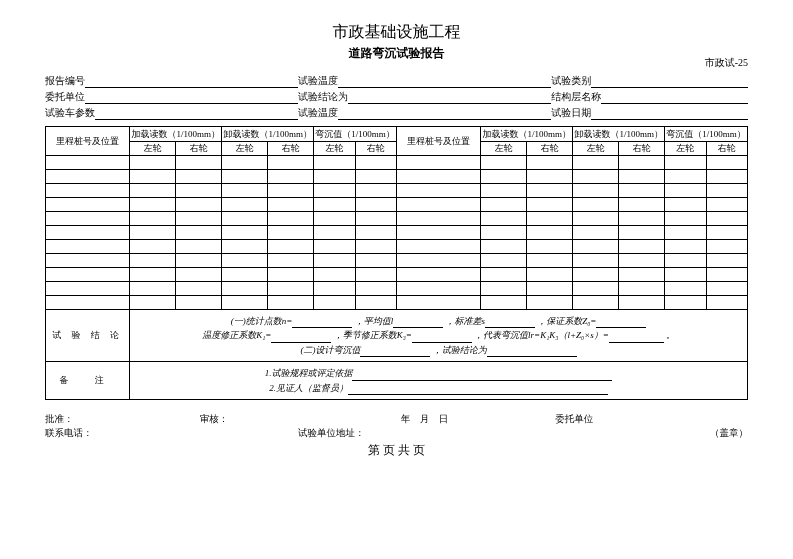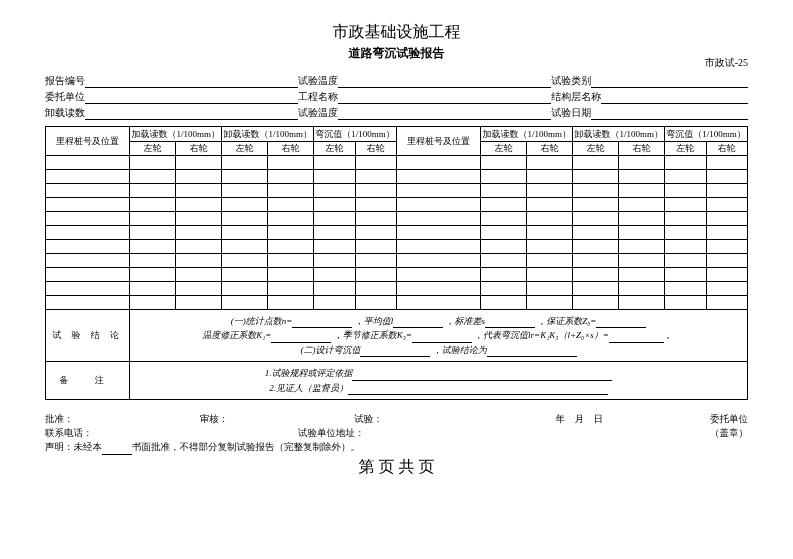--- a/index.html
+++ b/index.html
@@ -99,21 +99,21 @@
   .footer-row1 {
     display: flex;
     width: 100%;
   }
   .footer-row2 {
     display: flex;
     width: 100%;
   }
   .pager {
     text-align: center;
-    font-size: 16px;
+    font-size: 12px;
     margin-top: 2px;
   }
 </style>
 </head>
 <body>
 
 <div class="page">
 
   <div class="subtitle">市政基础设施工程</div>
   <div class="title">道路弯沉试验报告</div>
@@ -132,31 +132,31 @@
         <span>试验类别</span>
         <span class="uline"></span>
       </div>
   </div>
   <div class="meta-row">
     <div class="meta-cell" style="width:36%">
         <span>委托单位</span>
         <span class="uline"></span>
       </div>
     <div class="meta-cell" style="width:36%">
-        <span>工程名称</span>
+        <span>试验结论为</span>
         <span class="uline"></span>
       </div>
     <div class="meta-cell" style="width:28%">
         <span>结构层名称</span>
         <span class="uline"></span>
       </div>
   </div>
   <div class="meta-row">
     <div class="meta-cell" style="width:36%">
-        <span>卸载读数</span>
+        <span>试验车参数</span>
         <span class="uline"></span>
       </div>
     <div class="meta-cell" style="width:36%">
         <span>试验温度</span>
         <span class="uline"></span>
       </div>
     <div class="meta-cell" style="width:28%">
         <span>试验日期</span>
         <span class="uline"></span>
       </div>
@@ -390,31 +390,27 @@
           <span>2.见证人（监督员）</span><span class="uline-sm" style="min-width:260px"></span>
         </td>
       </tr>
     </tbody>
   </table>
 
   <div class="footer">
     <div class="footer-row1">
       <div style="width:22%"><span>批准：</span></div>
       <div style="width:22%"><span>审核：</span></div>
-      <div style="width:22%"><span>试验：</span></div>
       <div style="width:20%;text-align:center">
         <span>年</span>&nbsp;&nbsp;&nbsp;
         <span>月</span>&nbsp;&nbsp;&nbsp;
         <span>日</span>
       </div>
       <div style="width:14%;text-align:right"><span>委托单位</span></div>
     </div>
     <div class="footer-row2">
       <div style="width:36%"><span>联系电话：</span></div>
       <div style="width:50%"><span>试验单位地址：</span></div>
       <div style="width:14%;text-align:right"><span>（盖章）</span></div>
     </div>
-    <div>
-      <span>声明：未经本</span><span class="uline-sm" style="min-width:30px"></span><span>书面批准，不得部分复制试验报告（完整复制除外）。</span>
-    </div>
   </div>
   <div class="pager">第  页  共  页</div>
 </div>
 
 </body></html>

